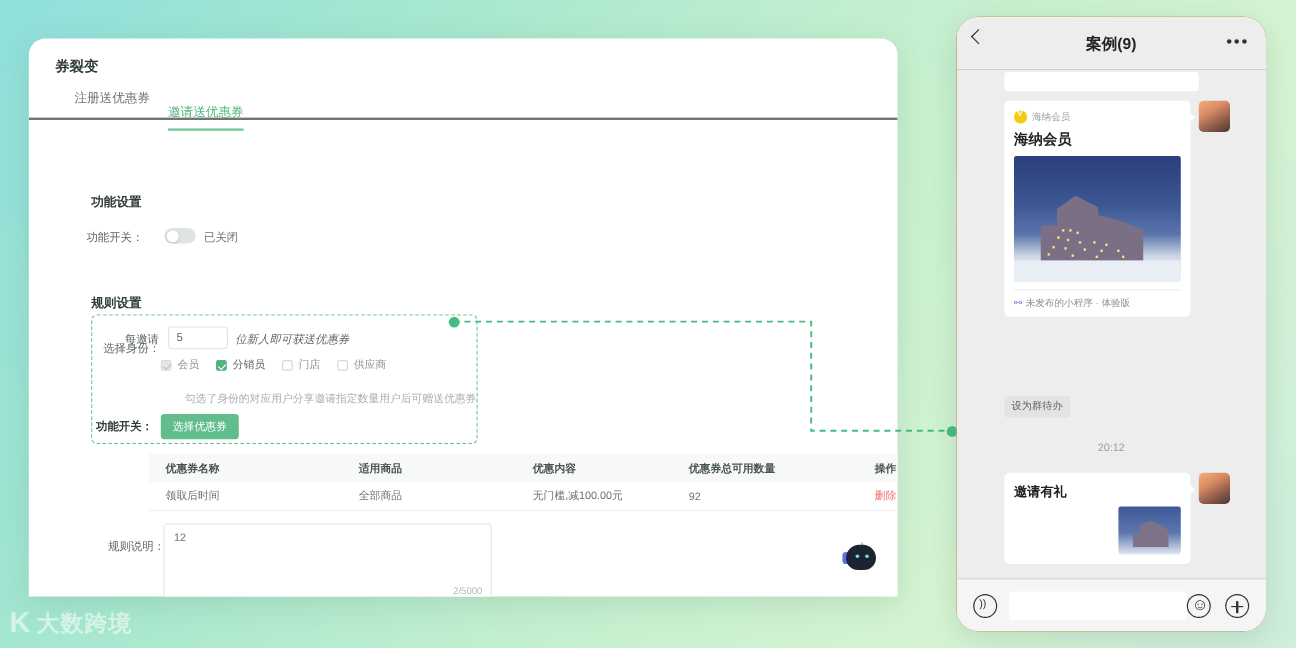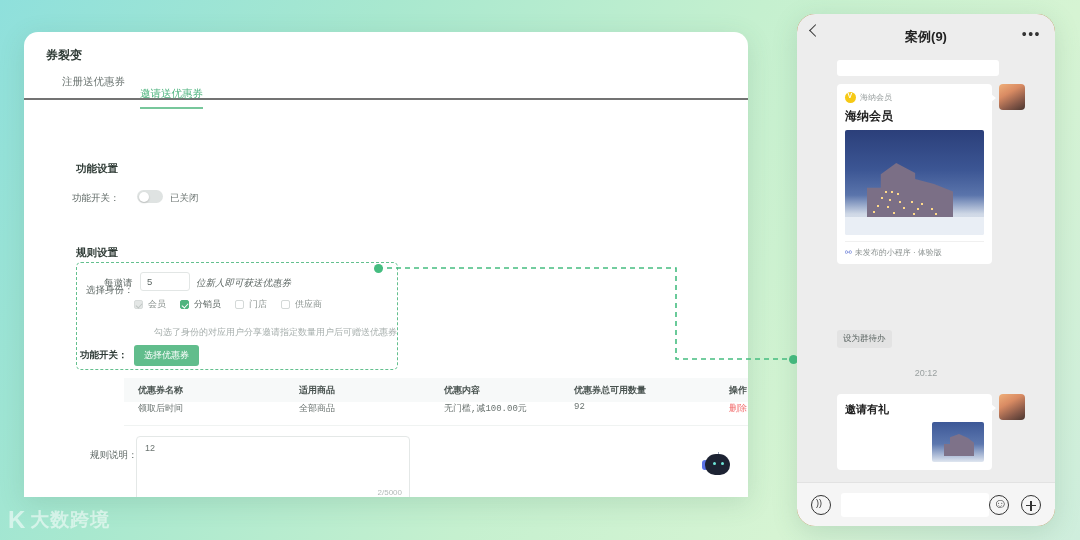--- a/index.html
+++ b/index.html
@@ -65,21 +65,21 @@
   .h-role{ left:130px; top:294px; }
   .l-coupon{ left:56px; top:317px; font-weight:bold; color:#2f3b36; }
   .btn-green{
     position:absolute; left:110px; top:313px; padding:4px 10px;
     background:#61bd8c; color:#fff; font-size:9px; border-radius:3px; border:none; cursor:pointer;
   }
 
   
   .tbl{ position:absolute; left:100px; top:346px; width:648px; }
   .tbl-head{ display:flex; height:24px; background:#f7f9f9; align-items:center; }
-  .tbl-row{ display:flex; height:24px; border-bottom:1px solid #f0f3f2;font-family:Liberation Mono, monospace; }
+  .tbl-row{ display:flex; height:24px; align-items:center; border-bottom:1px solid #f0f3f2; }
   .c1{ width:175px; padding-left:14px; } .c2{ width:145px; } .c3{ width:130px; }
   .c4{ width:130px; } .c5{ width:68px; text-align:center; }
   .tbl-head div{ font-size:9px; font-weight:bold; color:#4a5451; }
   .tbl-row div{ font-size:9px; color:#6b7471; }
   .del{ color:#f27171 !important; cursor:pointer; }
 
   
   .l-rule-desc{ left:66px; top:417px; }
   .ta{ position:absolute; left:112px; top:404px; width:274px; height:66px;
        border:1px solid #e4e8e7; border-radius:4px; background:#fff; }

